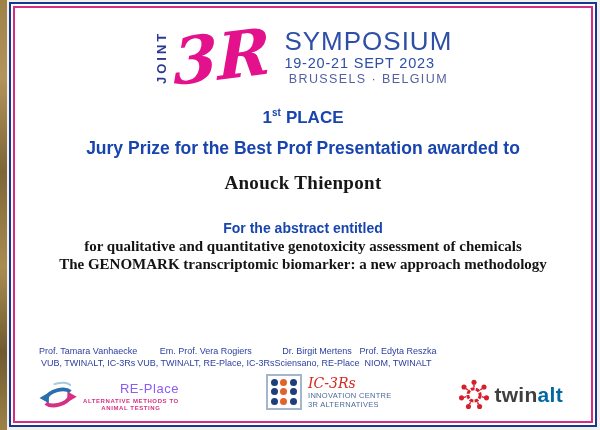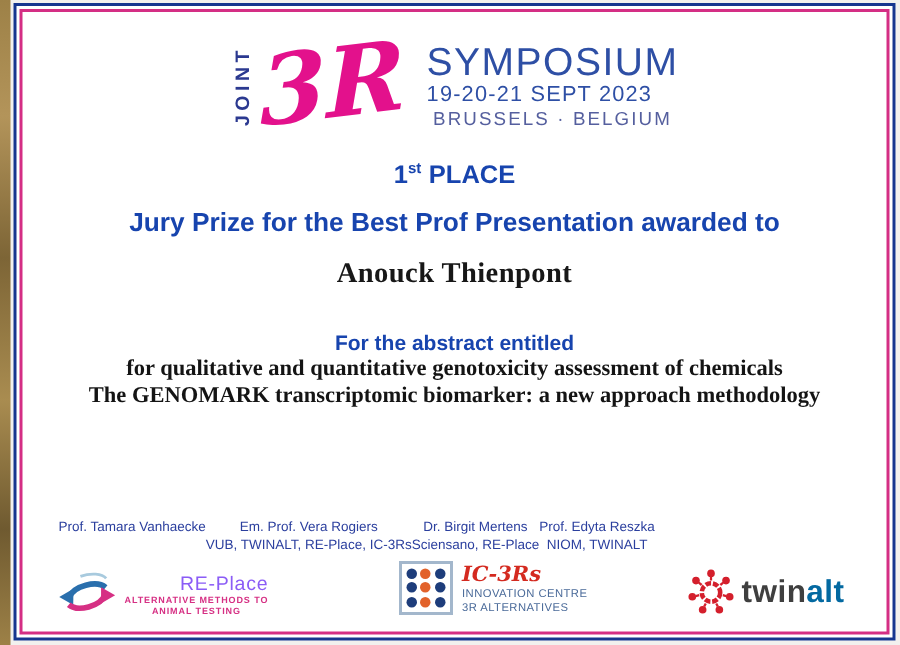--- a/index.html
+++ b/index.html
@@ -85,21 +85,21 @@
   }
   .ic-box{
     width:36px;height:36px;background:#fff;border:2px solid #a3b7cc;
     display:grid;grid-template-columns:repeat(3,1fr);place-items:center;
     box-sizing:border-box;padding:2px;
   }
   .ic-dot{width:7px;height:7px;border-radius:50%;background:#1e3d7b;}
   .ic-dot.orange{background:#e2622b;}
   .ic-text{margin-left:6px;}
   .ic-name{
-    font-family:"DejaVu Serif", serif;font-style:italic;font-weight:bold;
+    font-family:"DejaVu Serif", serif;font-style:italic;font-weight:normal;
     color:#d42a20;font-size:14px;line-height:15px;
   }
   .ic-line{color:#4a6a99;font-size:7.5px;letter-spacing:0.3px;line-height:9px;}
   .logo-twinalt{
     position:absolute;right:32px;top:8px;
     display:flex;align-items:center;
   }
   .tw-name{font-size:21px;font-weight:bold;letter-spacing:0.3px;margin-left:3px;}
   .tw1{color:#3f3f3f;}
   .tw2{color:#0369a1;}
@@ -129,20 +129,21 @@
   <div class="center-line recipient">Anouck Thienpont</div>
   <div class="center-line abstract-intro">For the abstract entitled</div>
   <div class="center-line abstract-title">
     <div>for qualitative and quantitative genotoxicity assessment of chemicals</div>
     <div>The GENOMARK transcriptomic biomarker: a new approach methodology</div>
   </div>
 
   <div class="signatories">
     <div class="sig-col">
       <div>Prof. Tamara Vanhaecke</div>
+      <div>VUB, TWINALT, IC-3Rs</div>
     </div>
     <div class="sig-col">
       <div>Em. Prof. Vera Rogiers</div>
       <div>VUB, TWINALT, RE-Place, IC-3Rs</div>
     </div>
     <div class="sig-col">
       <div>Dr. Birgit Mertens</div>
       <div>Sciensano, RE-Place</div>
     </div>
     <div class="sig-col">

